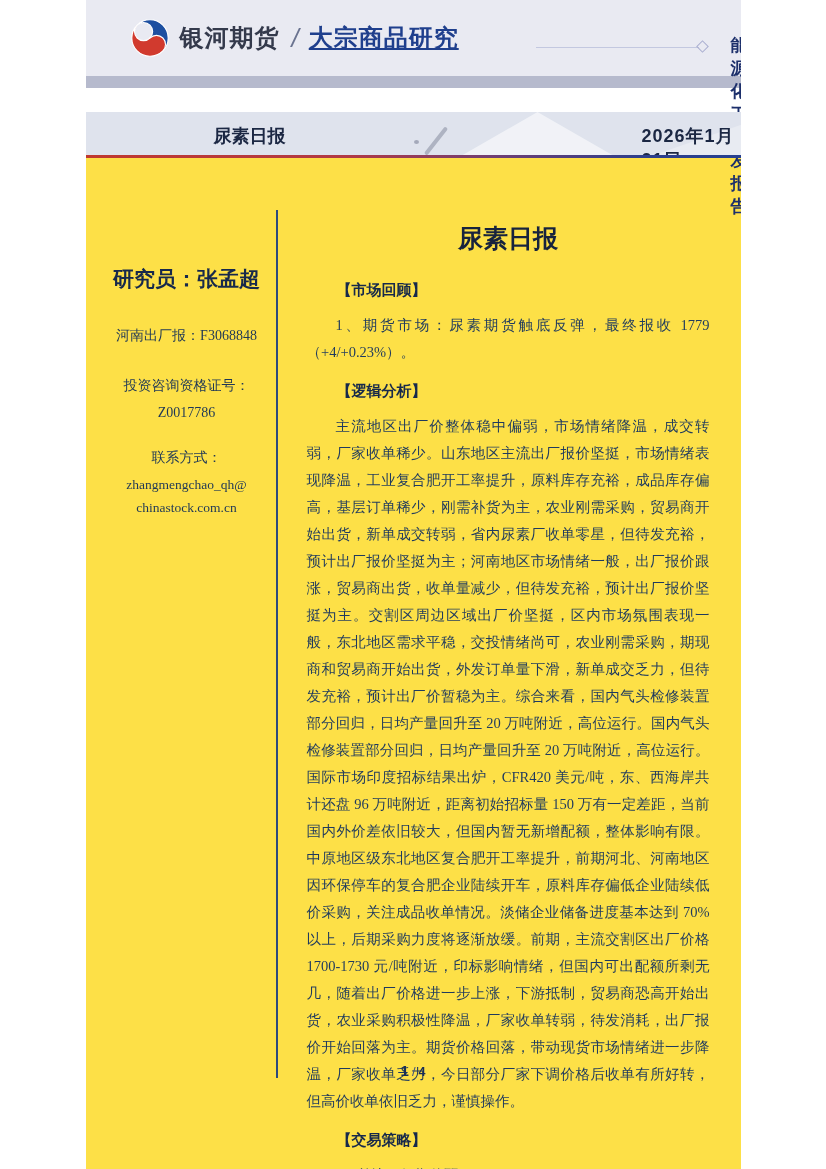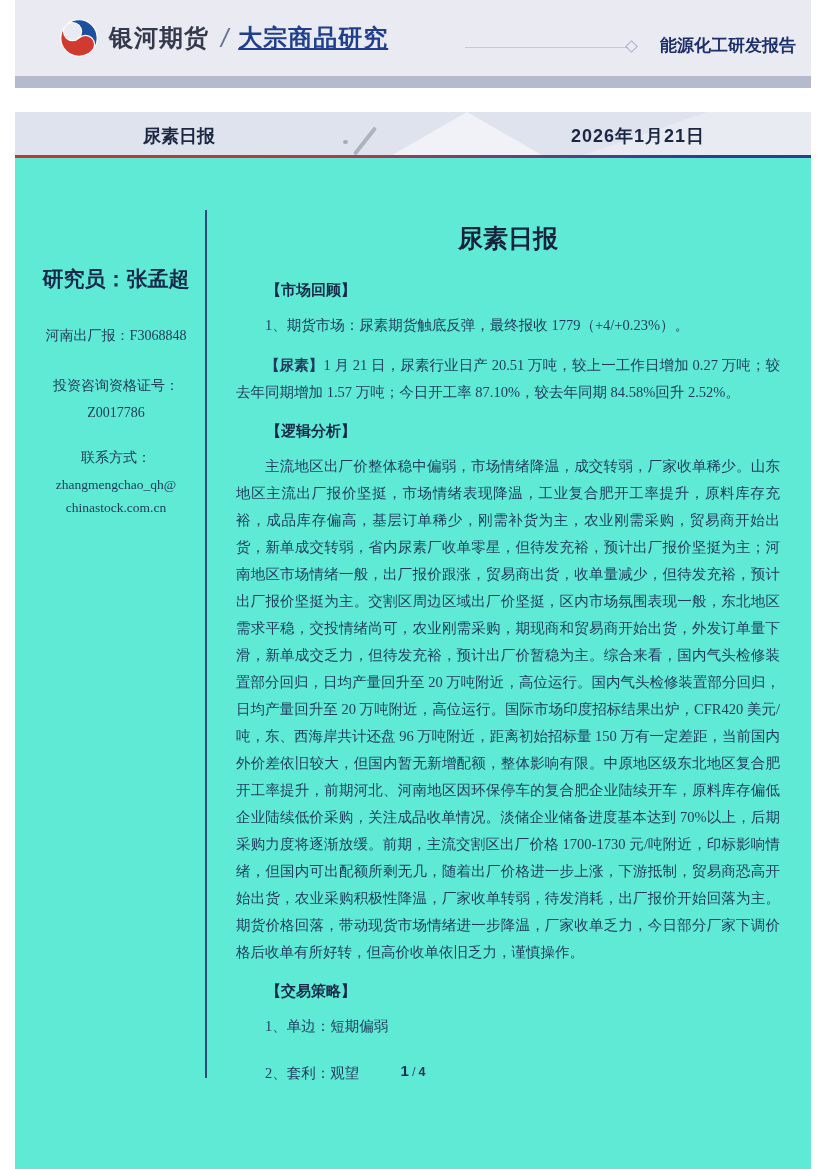--- a/index.html
+++ b/index.html
@@ -1,23 +1,23 @@
 <!DOCTYPE html>
 <html><head>
 <meta charset="utf-8">
 <style>
   * { margin: 0; padding: 0; box-sizing: border-box; }
   html, body { background: #ffffff; }
   body { font-family: "Liberation Serif", "DejaVu Serif", serif; }
 
   .page {
     position: relative;
-    width: 796px; height: 1169px;
+    width: 655px; height: 1169px;
     margin: 0 auto;
-    background: #5eead4;
+    background: #fde047;
     overflow: hidden;
   }
 
   
   .hdr {
     position: relative;
     height: 76px;
     background: #e9eaf2;
     display: flex;
     align-items: center;
@@ -199,21 +199,20 @@
     </aside>
 
     <div class="v-divider"></div>
 
     <main class="main">
       <h1 class="report-title">尿素日报</h1>
 
       <h2 class="sec-heading">【市场回顾】</h2>
       <p class="para">1、期货市场：尿素期货触底反弹，最终报收 1779（+4/+0.23%）。</p>
 
-      <p class="para"><span class="lead-bold">【尿素】</span><span>1 月 21 日，尿素行业日产 20.51 万吨，较上一工作日增加 0.27 万吨；较去年同期增加 1.57 万吨；今日开工率 87.10%，较去年同期 84.58%回升 2.52%。</span></p>
 
       <h2 class="sec-heading">【逻辑分析】</h2>
       <p class="para">主流地区出厂价整体稳中偏弱，市场情绪降温，成交转弱，厂家收单稀少。山东地区主流出厂报价坚挺，市场情绪表现降温，工业复合肥开工率提升，原料库存充裕，成品库存偏高，基层订单稀少，刚需补货为主，农业刚需采购，贸易商开始出货，新单成交转弱，省内尿素厂收单零星，但待发充裕，预计出厂报价坚挺为主；河南地区市场情绪一般，出厂报价跟涨，贸易商出货，收单量减少，但待发充裕，预计出厂报价坚挺为主。交割区周边区域出厂价坚挺，区内市场氛围表现一般，东北地区需求平稳，交投情绪尚可，农业刚需采购，期现商和贸易商开始出货，外发订单量下滑，新单成交乏力，但待发充裕，预计出厂价暂稳为主。综合来看，国内气头检修装置部分回归，日均产量回升至 20 万吨附近，高位运行。国内气头检修装置部分回归，日均产量回升至 20 万吨附近，高位运行。国际市场印度招标结果出炉，CFR420 美元/吨，东、西海岸共计还盘 96 万吨附近，距离初始招标量 150 万有一定差距，当前国内外价差依旧较大，但国内暂无新增配额，整体影响有限。中原地区级东北地区复合肥开工率提升，前期河北、河南地区因环保停车的复合肥企业陆续开车，原料库存偏低企业陆续低价采购，关注成品收单情况。淡储企业储备进度基本达到 70%以上，后期采购力度将逐渐放缓。前期，主流交割区出厂价格 1700-1730 元/吨附近，印标影响情绪，但国内可出配额所剩无几，随着出厂价格进一步上涨，下游抵制，贸易商恐高开始出货，农业采购积极性降温，厂家收单转弱，待发消耗，出厂报价开始回落为主。期货价格回落，带动现货市场情绪进一步降温，厂家收单乏力，今日部分厂家下调价格后收单有所好转，但高价收单依旧乏力，谨慎操作。</p>
 
       <h2 class="sec-heading">【交易策略】</h2>
       <p class="para strategy-item">1、单边：短期偏弱</p>
       <p class="para strategy-item">2、套利：观望</p>
     </main>
   </div>
 

